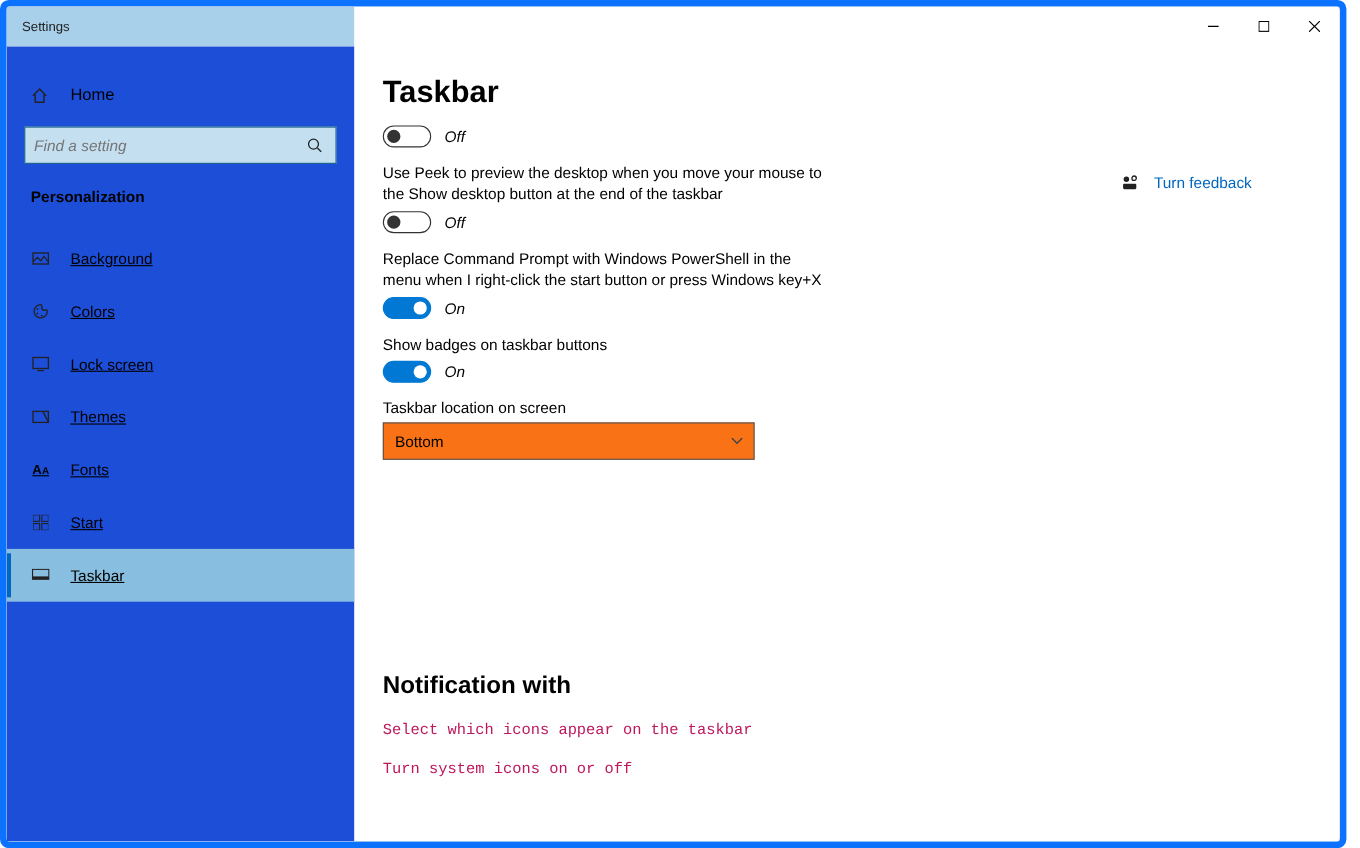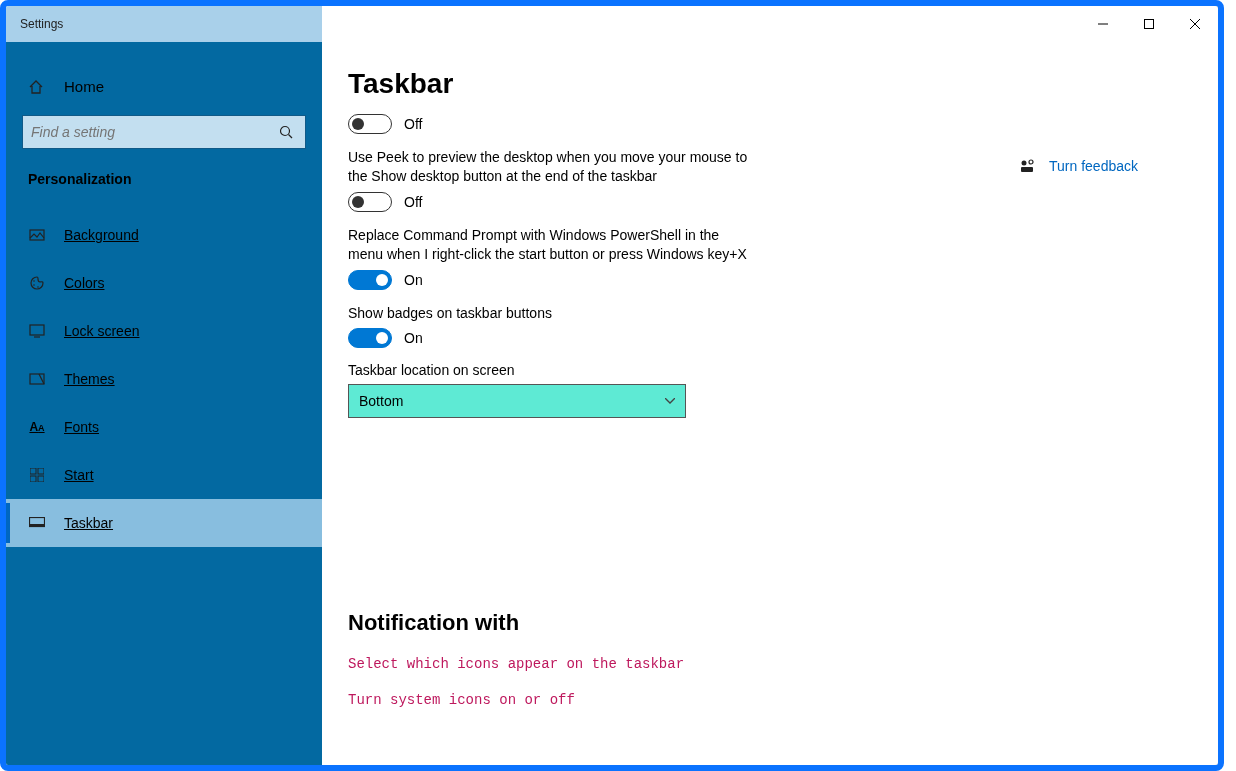--- a/index.html
+++ b/index.html
@@ -38,21 +38,21 @@
   .window-controls { display:flex; height:36px; }
   .win-btn {
     width:46px; height:36px; display:flex; align-items:center; justify-content:center;
     color:#111;
   }
   .body-area { flex:1; display:flex; overflow:hidden; }
 
   
   .sidebar {
     width:316px;
-    background:#0369a1;
+    background:#1d4ed8;
     padding-top:0;
     position:relative;
     display:flex; flex-direction:column;
   }
   .home-item {
     display:flex; align-items:center; gap:18px;
     padding:14px 22px 14px 22px;
     margin-top:22px;
     font-size:15px;
   }
@@ -113,26 +113,26 @@
   }
   .toggle .knob {
     position:absolute; width:12px; height:12px; border-radius:50%;
     top:50%; transform:translateY(-50%);
     background:#333;
   }
   .toggle.off { background:#fff; }
   .toggle.off .knob { left:3px; }
   .toggle.on { background:#0078d4; border-color:#0078d4; }
   .toggle.on .knob { background:#fff; right:3px; }
-  .toggle-label { font-size:14px; }
+  .toggle-label { font-size:14px;font-style:italic; }
   .select-label { font-size:14px; margin:10px 0 6px 0; }
   .select-box {
     width:338px; height:34px; border:1px solid #555;
     display:flex; align-items:center; justify-content:space-between;
-    padding:0 10px; font-size:14px; background:#5eead4;
+    padding:0 10px; font-size:14px; background:#f97316;
     cursor:default;
   }
   .select-box .chev { font-size:12px; color:#444; }
 
   .section-heading {
     font-size:22px; font-weight:600;
     margin-top:192px;
   }
   .link {
     color:#be185d; font-size:14px;

